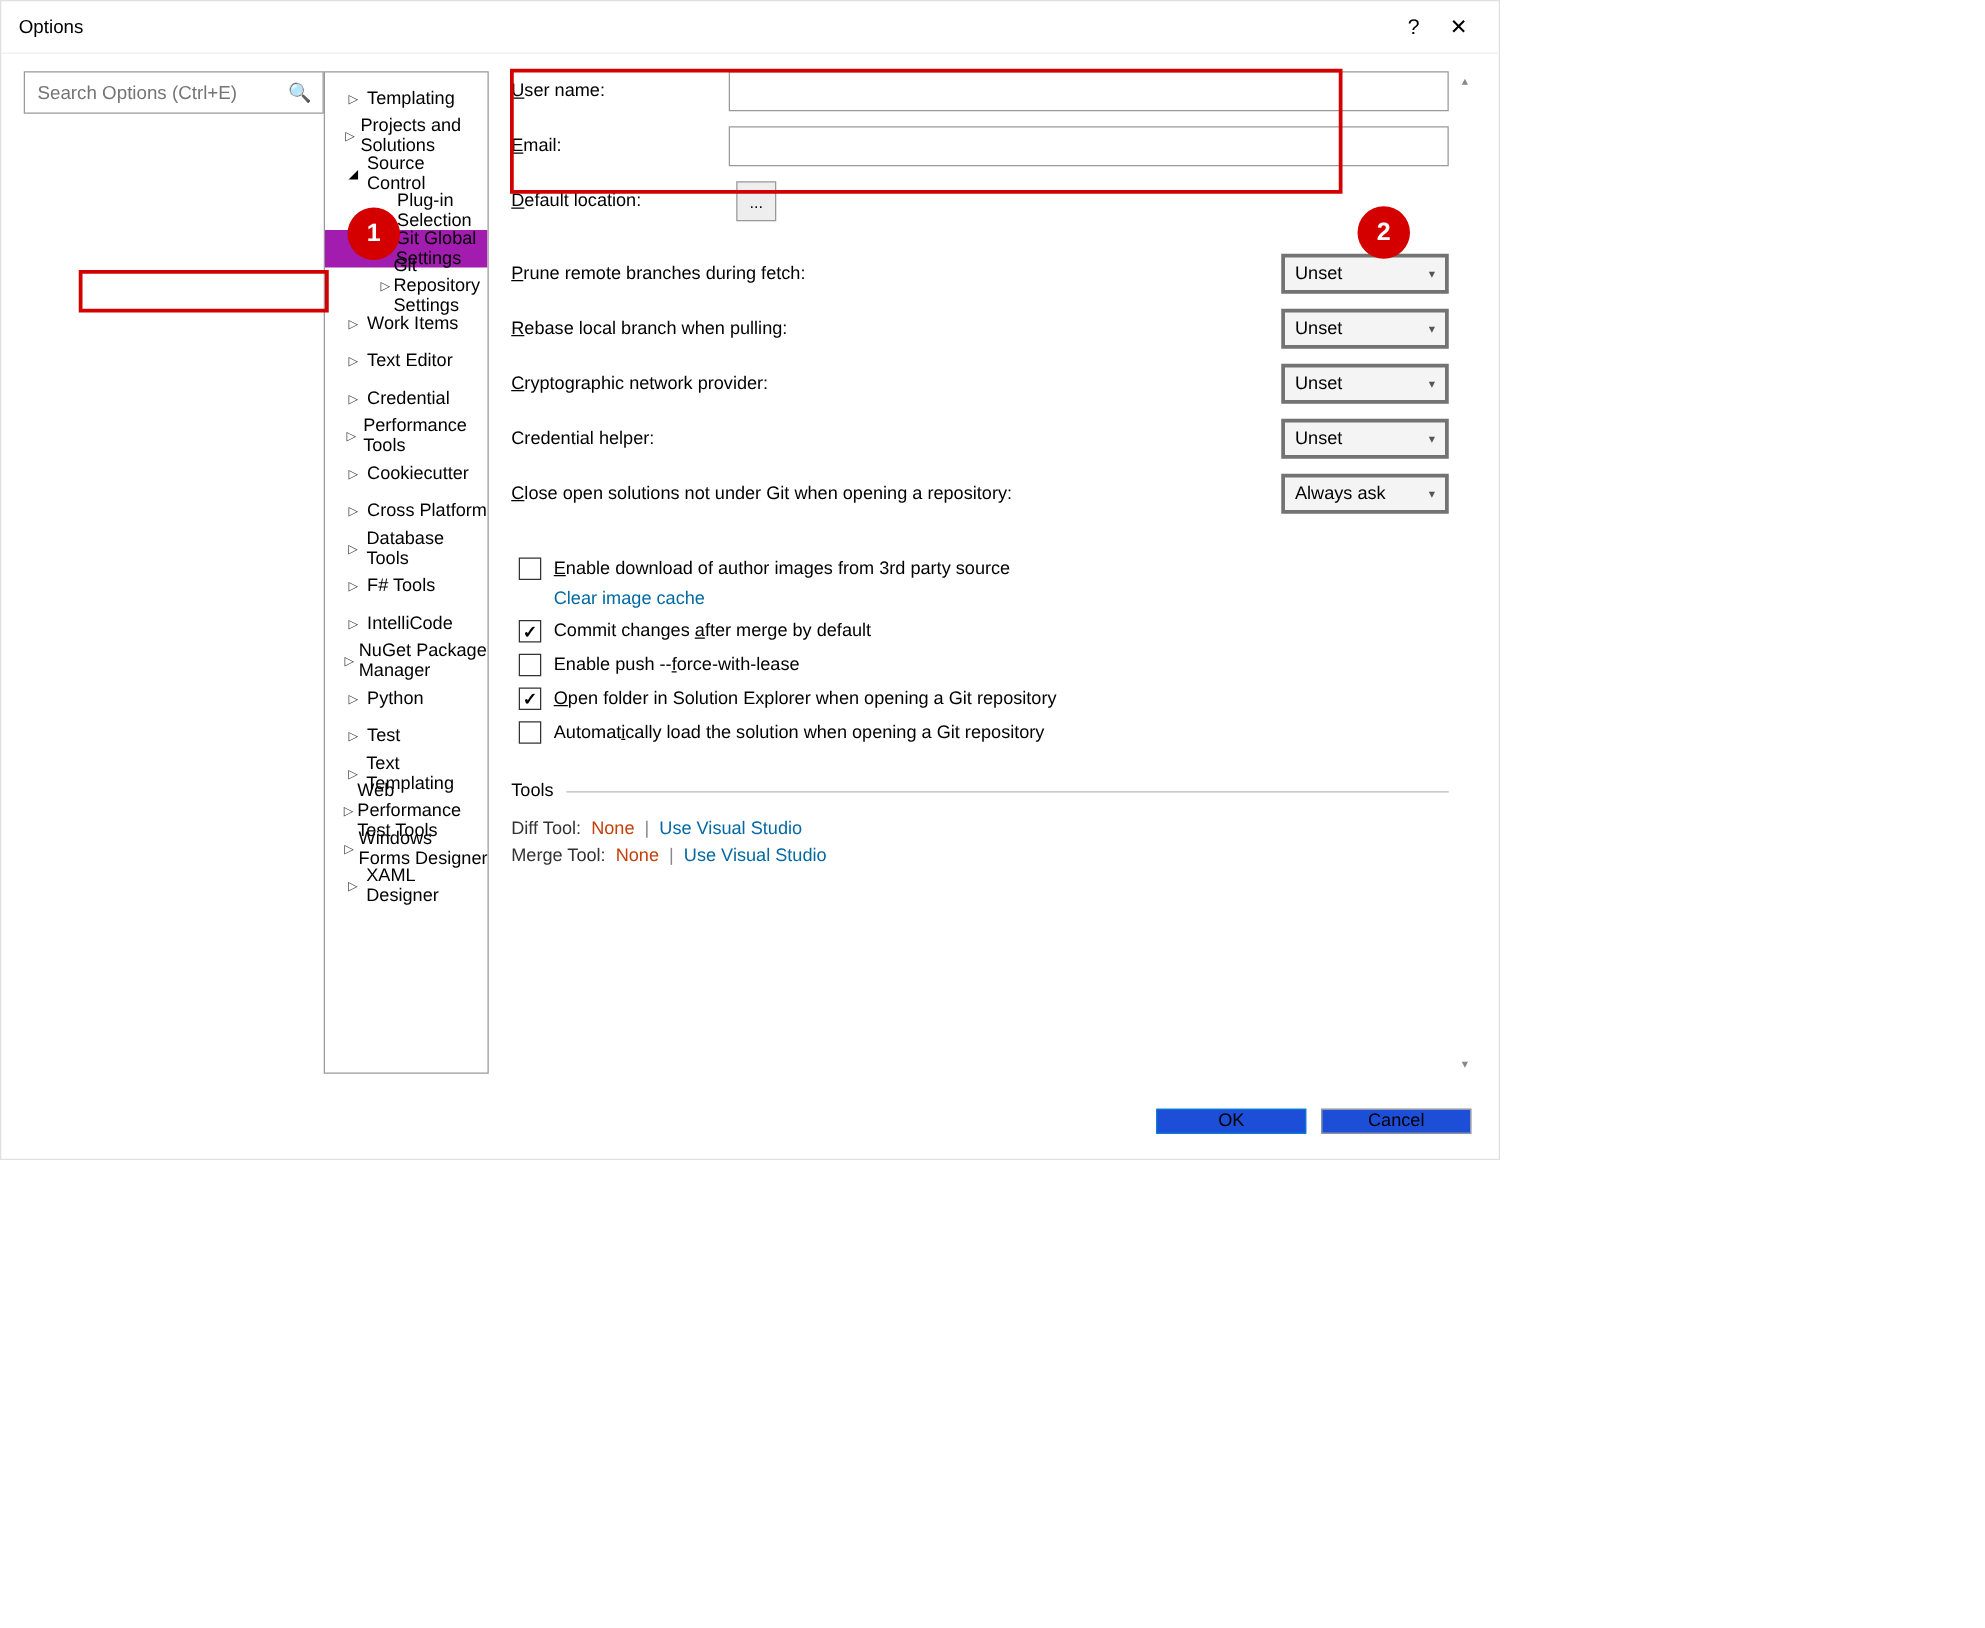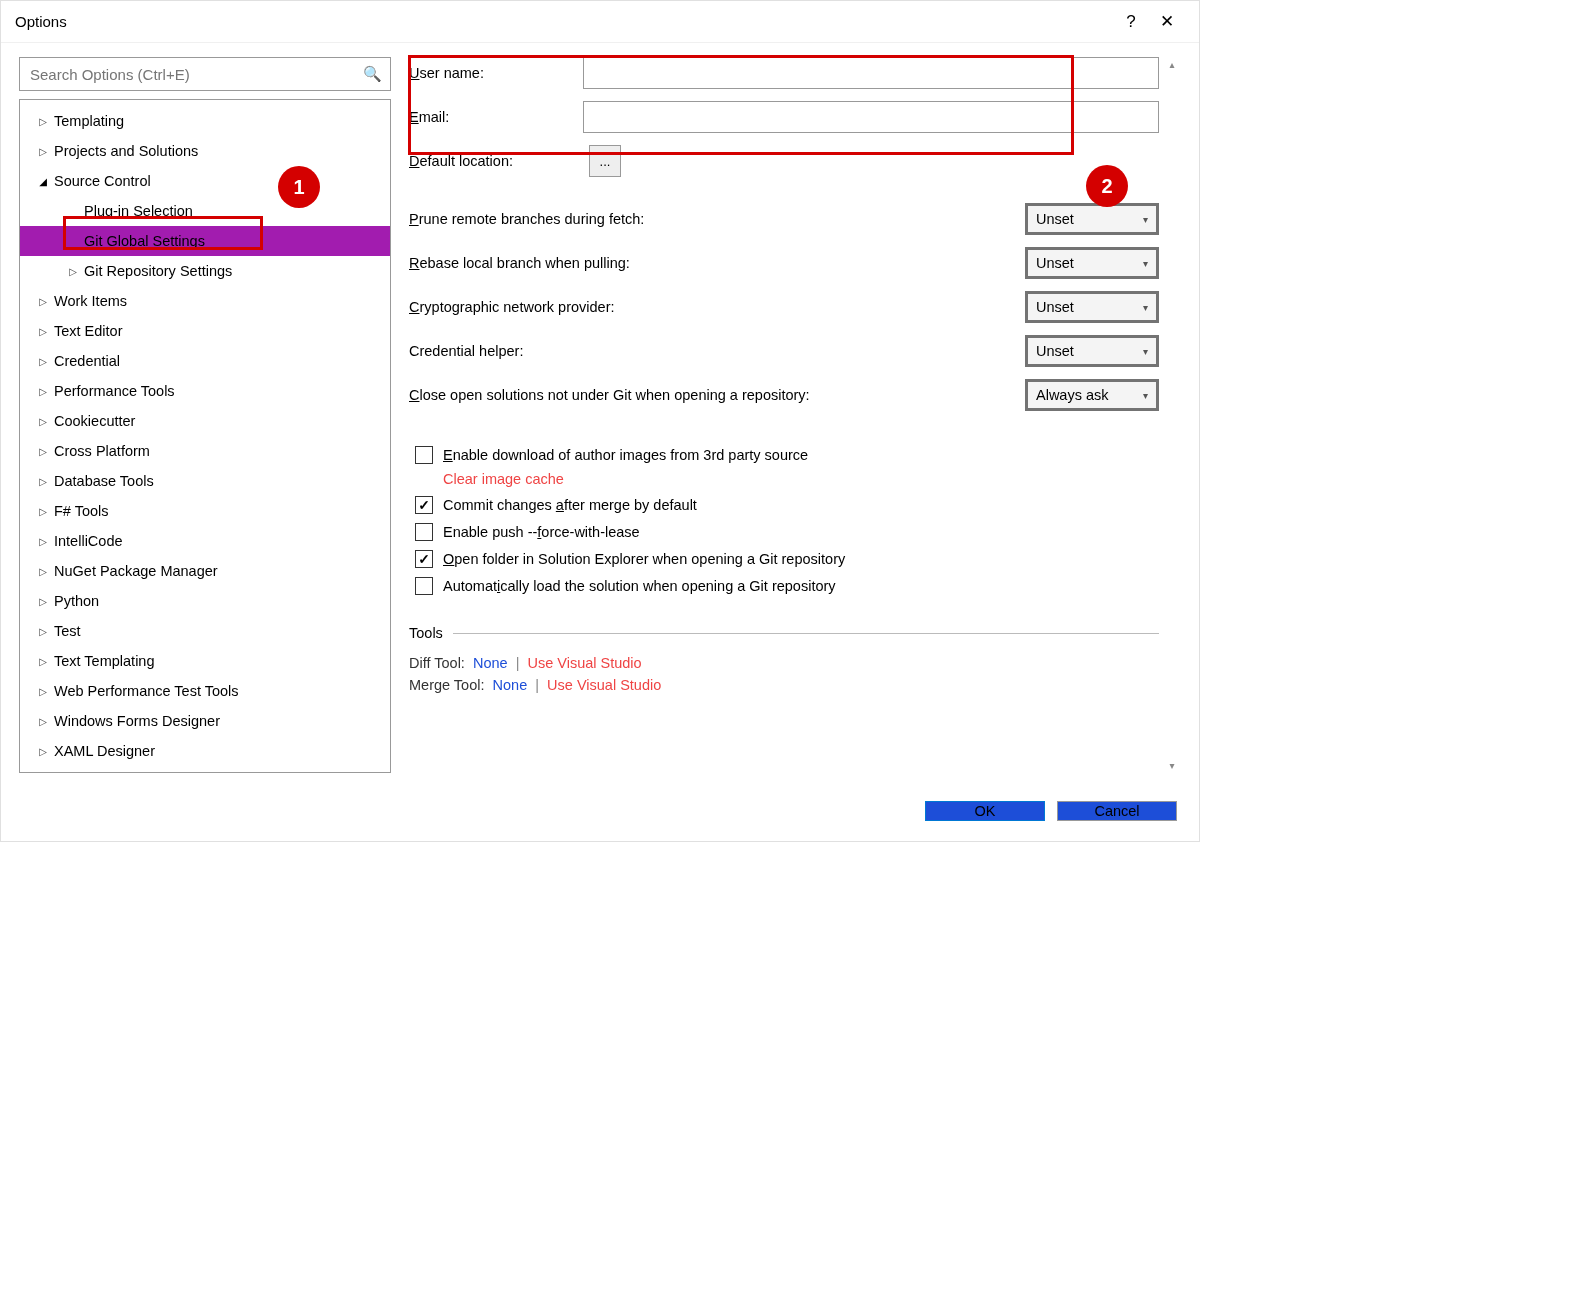--- a/index.html
+++ b/index.html
@@ -37,21 +37,21 @@
     cursor: pointer;
   }
   .content {
     display: flex;
     padding: 14px 18px 0 18px;
     gap: 18px;
   }
   .left-col {
     width: 372px;
     display: flex;
-    flex-direction: column;
+    flex-direction: row;
   }
   .search-wrap {
     display: flex;
     align-items: center;
     border: 1px solid #999;
     height: 34px;
     padding: 0 8px;
     margin-bottom: 8px;
   }
   .search-wrap input {
@@ -206,21 +206,21 @@
     align-items: center;
     justify-content: center;
     font-size: 14px;
     cursor: pointer;
   }
   .checkbox.checked::after {
     content: "✓";
     font-weight: bold;
   }
   .link {
-    color: #ef4444;
+    color: #0369a1;
     cursor: pointer;
   }
   .sublink {
     margin-left: 34px;
     margin-top: -2px;
     margin-bottom: 6px;
   }
   .section-head {
     display: flex;
     align-items: center;
@@ -230,21 +230,21 @@
   .section-head .line {
     flex: 1;
     height: 1px;
     background: #bbb;
   }
   .tool-row {
     margin: 6px 0;
     color: #333;
   }
   .tool-row .none {
-    color: #1d4ed8;
+    color: #c2410c;
   }
   .tool-row .sep {
     color: #888;
     margin: 0 4px;
   }
   .scrollbar {
     position: absolute;
     right: 0;
     top: 0;
     bottom: 0;

